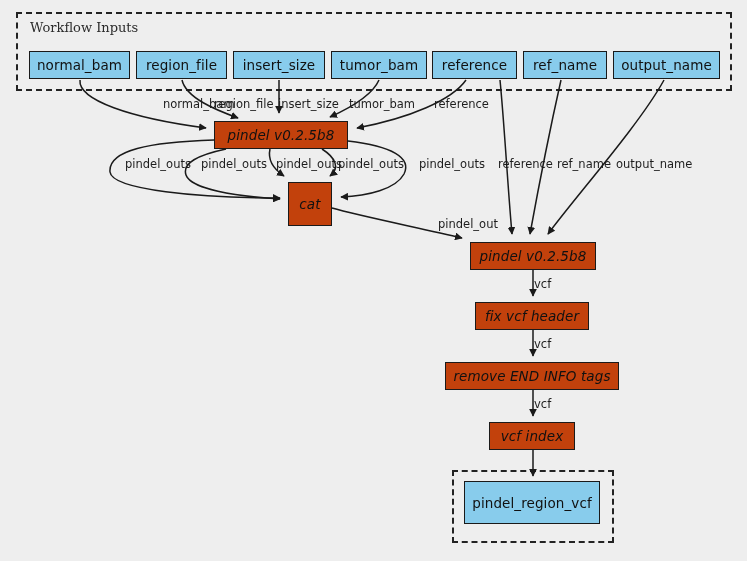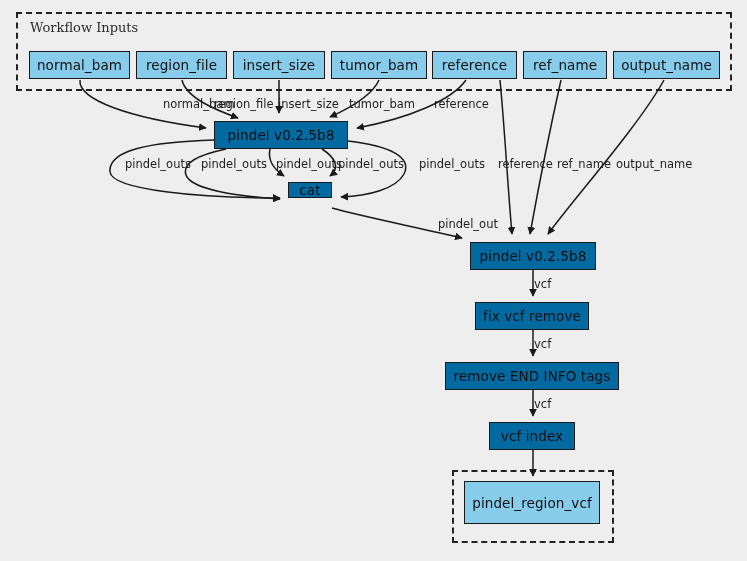--- a/index.html
+++ b/index.html
@@ -49,21 +49,22 @@
     justify-content: center;
     font-size: 13.5px;
     color: #111111;
     white-space: nowrap;
     letter-spacing: 0.1px;
   }
   .node.io {
     background: #88ccec;
   }
   .node.step {
-    background: #0369a1;
+    background: #c2410c;
+    font-style: italic;
   }
   .edge-label {
     position: absolute;
     font-size: 11.5px;
     color: #1d1d1d;
     white-space: nowrap;
     background: transparent;
     line-height: 12px;
   }
 </style>
@@ -94,30 +95,30 @@
     <span>ref_name</span>
   </div>
   <div class="node io" style="left:613px; top:51px; width:107px; height:28px;">
     <span>output_name</span>
   </div>
 
   <div class="node step" style="left:214px; top:121px; width:134px; height:28px;">
     <span>pindel v0.2.5b8</span>
   </div>
 
-  <div class="node step" style="left:288px; top:182px; width:44px; height:16px;text-align:right;">
+  <div class="node step" style="left:288px; top:182px; width:44px; height:44px;text-align:right;">
     <span>cat</span>
   </div>
 
   <div class="node step" style="left:470px; top:242px; width:126px; height:28px;">
     <span>pindel v0.2.5b8</span>
   </div>
 
   <div class="node step" style="left:475px; top:302px; width:114px; height:28px;">
-    <span>fix vcf remove</span>
+    <span>fix vcf header</span>
   </div>
 
   <div class="node step" style="left:445px; top:362px; width:174px; height:28px;">
     <span>remove END INFO tags</span>
   </div>
 
   <div class="node step" style="left:489px; top:422px; width:86px; height:28px;">
     <span>vcf index</span>
   </div>
 

